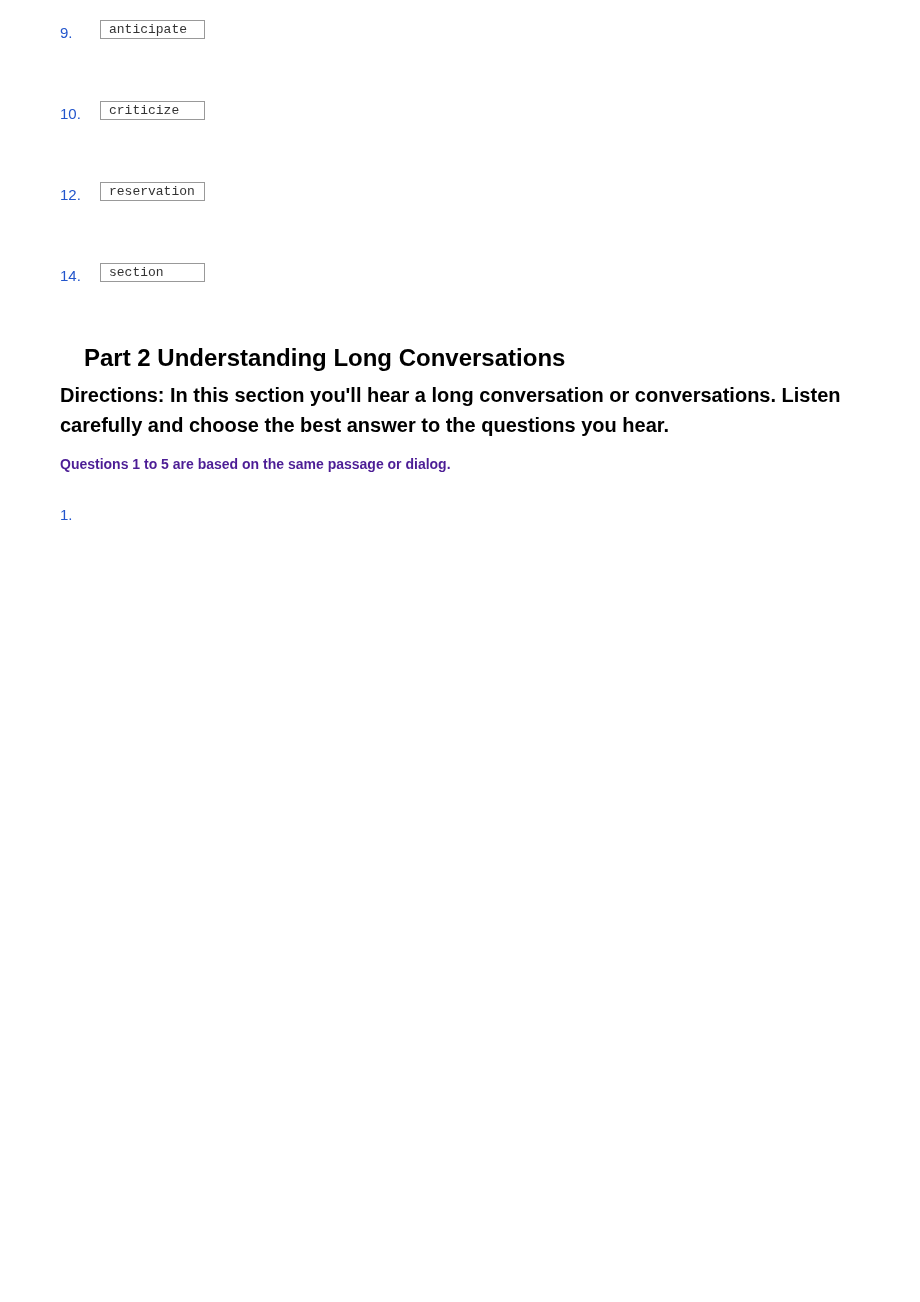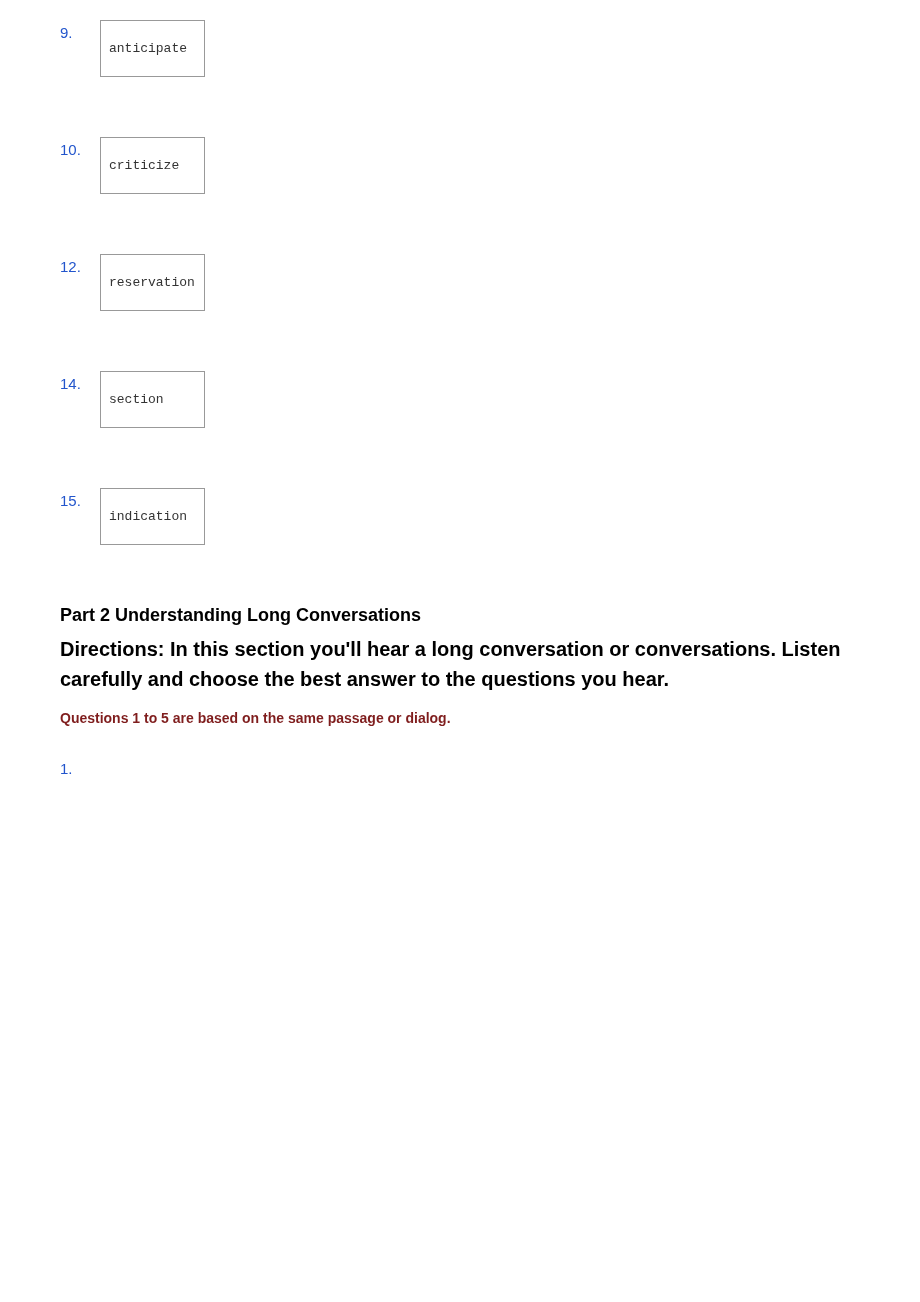--- a/index.html
+++ b/index.html
@@ -27,57 +27,58 @@
     .question-number {
       color: #2255cc;
       font-size: 15px;
       font-weight: normal;
       min-width: 40px;
       padding-top: 4px;
     }
 
     .answer-box {
       border: 1px solid #999999;
-      padding: 20px 8px;
+      padding: 1px 8px;
       font-family: 'Courier New', monospace;
       font-size: 13px;
       color: #333333;
       min-width: 105px;
       background: #ffffff;
     }
 
     .part-header {
       margin-top: 20px;
       margin-bottom: 8px;
     }
 
     .part-title {
-      font-size: 18px;
+      font-size: 24px;
       font-weight: bold;
       color: #000000;
+      margin-left: 24px;
     }
 
     .part-subtitle {
       font-size: 14px;
       color: #000000;
       margin-bottom: 8px;
     }
 
     .directions {
       font-size: 20px;
       font-weight: bold;
       color: #000000;
       line-height: 1.5;
       margin-bottom: 16px;
     }
 
     .questions-note {
       font-size: 14px;
       font-weight: bold;
-      color: #7f1d1d;
+      color: #4c1d95;
       margin-bottom: 30px;
     }
 
     .section-question-row {
       display: flex;
       align-items: flex-start;
       margin-top: 20px;
     }
   </style>
 </head>
@@ -93,24 +94,20 @@
       <div class="answer-box">criticize</div>
     </div>
     <div class="question-row">
       <span class="question-number">12.</span>
       <div class="answer-box">reservation</div>
     </div>
     <div class="question-row">
       <span class="question-number">14.</span>
       <div class="answer-box">section</div>
     </div>
-    <div class="question-row">
-      <span class="question-number">15.</span>
-      <div class="answer-box">indication</div>
-    </div>
   </div>
 
 <div class="part-header">
   <div class="part-title">Part 2 Understanding Long Conversations</div>
 </div>
 
 <div class="directions">Directions: In this section you'll hear a long conversation or conversations. Listen carefully and choose the best answer to the questions you hear.</div>
 
 <div class="questions-note">Questions 1 to 5 are based on the same passage or dialog.</div>
 

